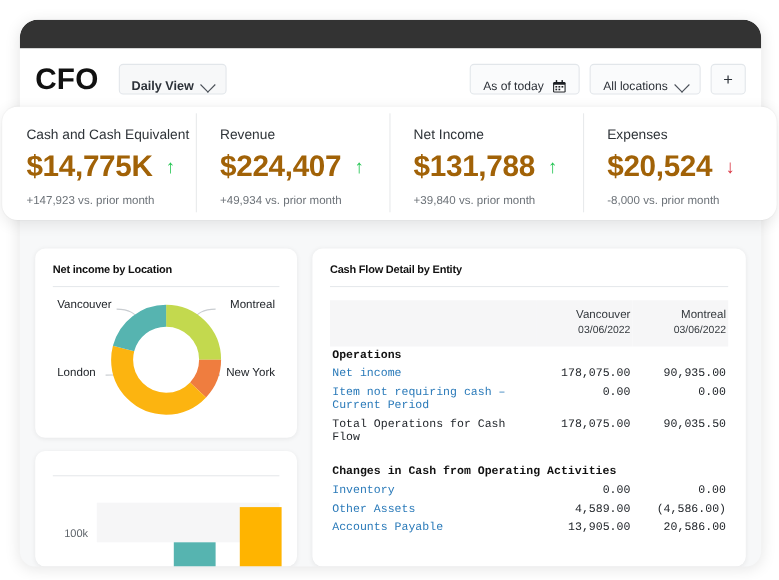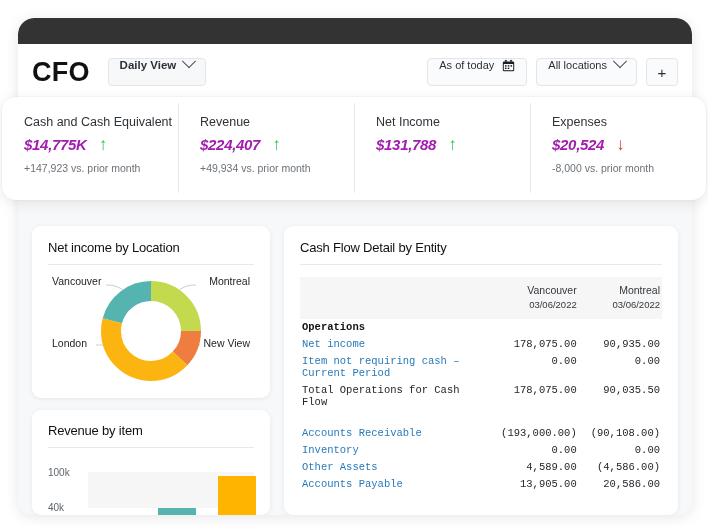--- a/index.html
+++ b/index.html
@@ -55,21 +55,21 @@
   }
   #brand-title {
     font-size: 27px;
     font-weight: 800;
     letter-spacing: 0.2px;
     color: #111111;
     margin-right: 18px;
   }
   .pill {
     display: inline-flex;
-    align-items: flex-start;
+    align-items: flex-end;
     gap: 8px;
     height: 26px;
     padding: 0 11px;
     border: 1px solid #e2e6ea;
     border-radius: 4px;
     background: #fafbfc;
     font-size: 11px;
     color: #2c3138;
     white-space: nowrap;
     cursor: pointer;
@@ -131,25 +131,24 @@
     color: #2e3338;
     margin-bottom: 7px;
   }
   .kpi-value-row {
     display: flex;
     align-items: center;
     gap: 12px;
     margin-bottom: 9px;
   }
   .kpi-value {
-    font-size: 15px;
+    font-size: 27px;
     font-weight: 800;
-    color: #a21caf;
+    color: #a16207;
     letter-spacing: -0.3px;
-    font-style: italic;
   }
   .kpi-arrow { font-size: 17px; line-height: 1; font-weight: 700; }
   .kpi-delta {
     font-size: 10.5px;
     color: #6c7278;
   }
 
   
   #body-area {
     position: absolute;
@@ -165,22 +164,22 @@
   .col-left { width: 238px; display: flex; flex-direction: column; gap: 12px; }
   .col-right { flex: 1; }
 
   .panel {
     background: #ffffff;
     border-radius: 9px;
     box-shadow: 0 1px 5px rgba(0,0,0,0.07);
     box-sizing: border-box;
   }
   .panel-title {
-    font-size: 13px;
-    font-weight: 400;
+    font-size: 10px;
+    font-weight: 700;
     color: #111111;
     letter-spacing: -0.2px;
   }
   .panel-rule {
     height: 1px;
     background: #e6e9ec;
     margin-top: 9px;
   }
 
   
@@ -195,21 +194,22 @@
 
   
   #revenue-panel { flex: 1; padding: 13px 16px 0 16px; overflow: hidden; }
   #bars-wrap { position: relative; height: 90px; margin-top: 10px; }
   .y-tick {
     position: absolute;
     left: 0;
     font-size: 10px;
     color: #5f656b;
     width: 32px;
-    text-align: left;
+    text-align: right;
+    margin-top: 28px;
   }
   .grid-band {
     position: absolute;
     left: 40px; right: 0;
     background: #f6f6f7;
   }
   .bar { position: absolute; bottom: 0; }
 
   
   #table-panel { height: 100%; padding: 14px 16px 0 16px; }
@@ -284,21 +284,21 @@
 
     <div class="col-left">
 
       <div class="panel" id="donut-panel">
         <div class="panel-title">Net income by Location</div>
         <div class="panel-rule"></div>
 
         <div id="donut-wrap">
           <span class="donut-label" style="left:4px; top:6px;">Vancouver</span>
           <span class="donut-label" style="right:4px; top:6px;">Montreal</span>
-          <span class="donut-label" style="right:4px; top:68px;">New View</span>
+          <span class="donut-label" style="right:4px; top:68px;">New York</span>
           <span class="donut-label" style="left:4px; top:68px;">London</span>
 
           <svg width="206" height="118" viewBox="0 0 206 118" style="position:absolute; left:0; top:0;">
 
             <path d="M58,16 C70,16 74,20 80,26" stroke="#c9cdd1" stroke-width="1" fill="none"></path>
             <path d="M148,16 C136,16 132,20 126,26" stroke="#c9cdd1" stroke-width="1" fill="none"></path>
             <path d="M152,76 C142,76 140,74 136,72" stroke="#c9cdd1" stroke-width="1" fill="none"></path>
             <path d="M48,76 C58,76 62,76 68,74" stroke="#c9cdd1" stroke-width="1" fill="none"></path>
 
             <g transform="rotate(-90 103 62)">
@@ -309,21 +309,20 @@
 
               <circle cx="103" cy="62" r="40" fill="none" stroke="#fcb410" stroke-width="20" stroke-dasharray="105.56 145.77" stroke-dashoffset="-92.99"></circle>
 
               <circle cx="103" cy="62" r="40" fill="none" stroke="#56b4b0" stroke-width="20" stroke-dasharray="52.78 198.55" stroke-dashoffset="-198.55"></circle>
             </g>
           </svg>
         </div>
       </div>
 
       <div class="panel" id="revenue-panel">
-        <div class="panel-title">Revenue by item</div>
         <div class="panel-rule"></div>
 
         <div id="bars-wrap">
           <div class="grid-band" style="top:14px; height:36px;"></div>
           <span class="y-tick" style="top:9px;">100k</span>
           <span class="y-tick" style="top:44px;">40k</span>
 
           <div class="bar" style="left:110px; width:38px; height:40px; background:#56b4b0;"></div>
           <div class="bar" style="left:170px; width:38px; height:72px; background:#ffb400;"></div>
         </div>
@@ -368,23 +367,21 @@
               <td class="lbl-total">Total Operations for Cash Flow</td>
               <td class="num">178,075.00</td>
               <td class="num">90,035.50</td>
             </tr>
 
             <tr class="spacer-row">
                 <td colspan="3"></td>
               </tr>
 
             <tr>
-              <td class="lbl-link">Accounts Receivable</td>
-              <td class="num">(193,000.00)</td>
-              <td class="num">(90,108.00)</td>
+              <td class="lbl-section" colspan="3">Changes in Cash from Operating Activities</td>
             </tr>
             <tr>
               <td class="lbl-link">Inventory</td>
               <td class="num">0.00</td>
               <td class="num">0.00</td>
             </tr>
             <tr>
               <td class="lbl-link">Other Assets</td>
               <td class="num">4,589.00</td>
               <td class="num">(4,586.00)</td>
@@ -419,20 +416,21 @@
     </div>
     <div class="kpi-delta">+49,934 vs. prior month</div>
   </div>
 
   <div class="kpi">
     <div class="kpi-label">Net Income</div>
     <div class="kpi-value-row">
       <span class="kpi-value">$131,788</span>
       <span class="kpi-arrow" style="color:#23c552">↑</span>
     </div>
+    <div class="kpi-delta">+39,840 vs. prior month</div>
   </div>
 
   <div class="kpi">
     <div class="kpi-label">Expenses</div>
     <div class="kpi-value-row">
       <span class="kpi-value">$20,524</span>
       <span class="kpi-arrow" style="color:#d93442">↓</span>
     </div>
     <div class="kpi-delta">-8,000 vs. prior month</div>
   </div>

